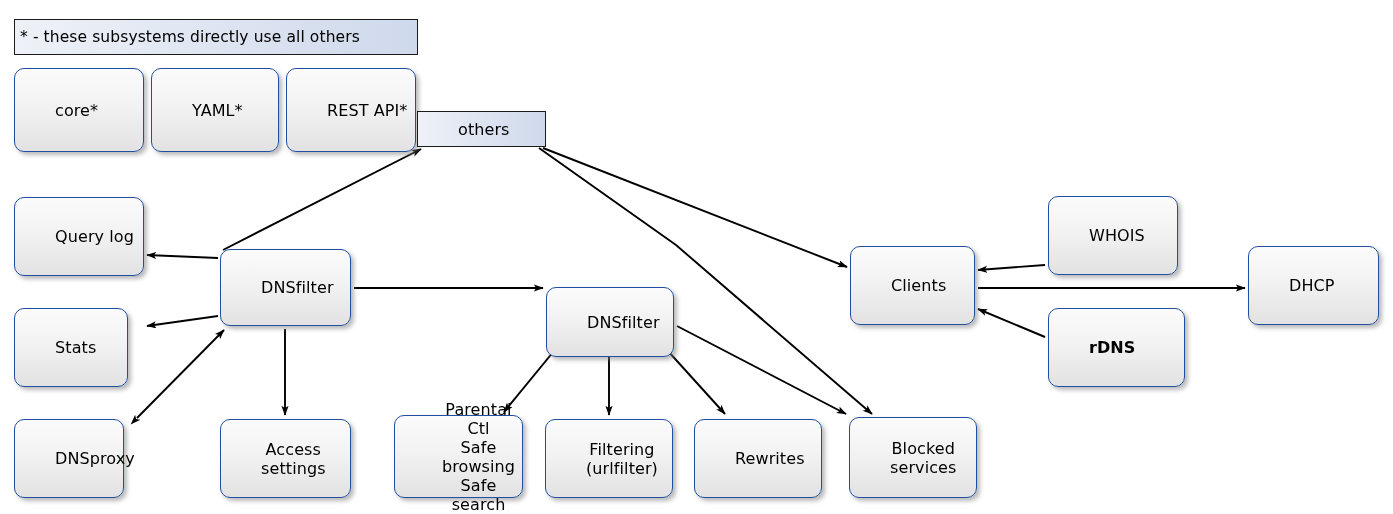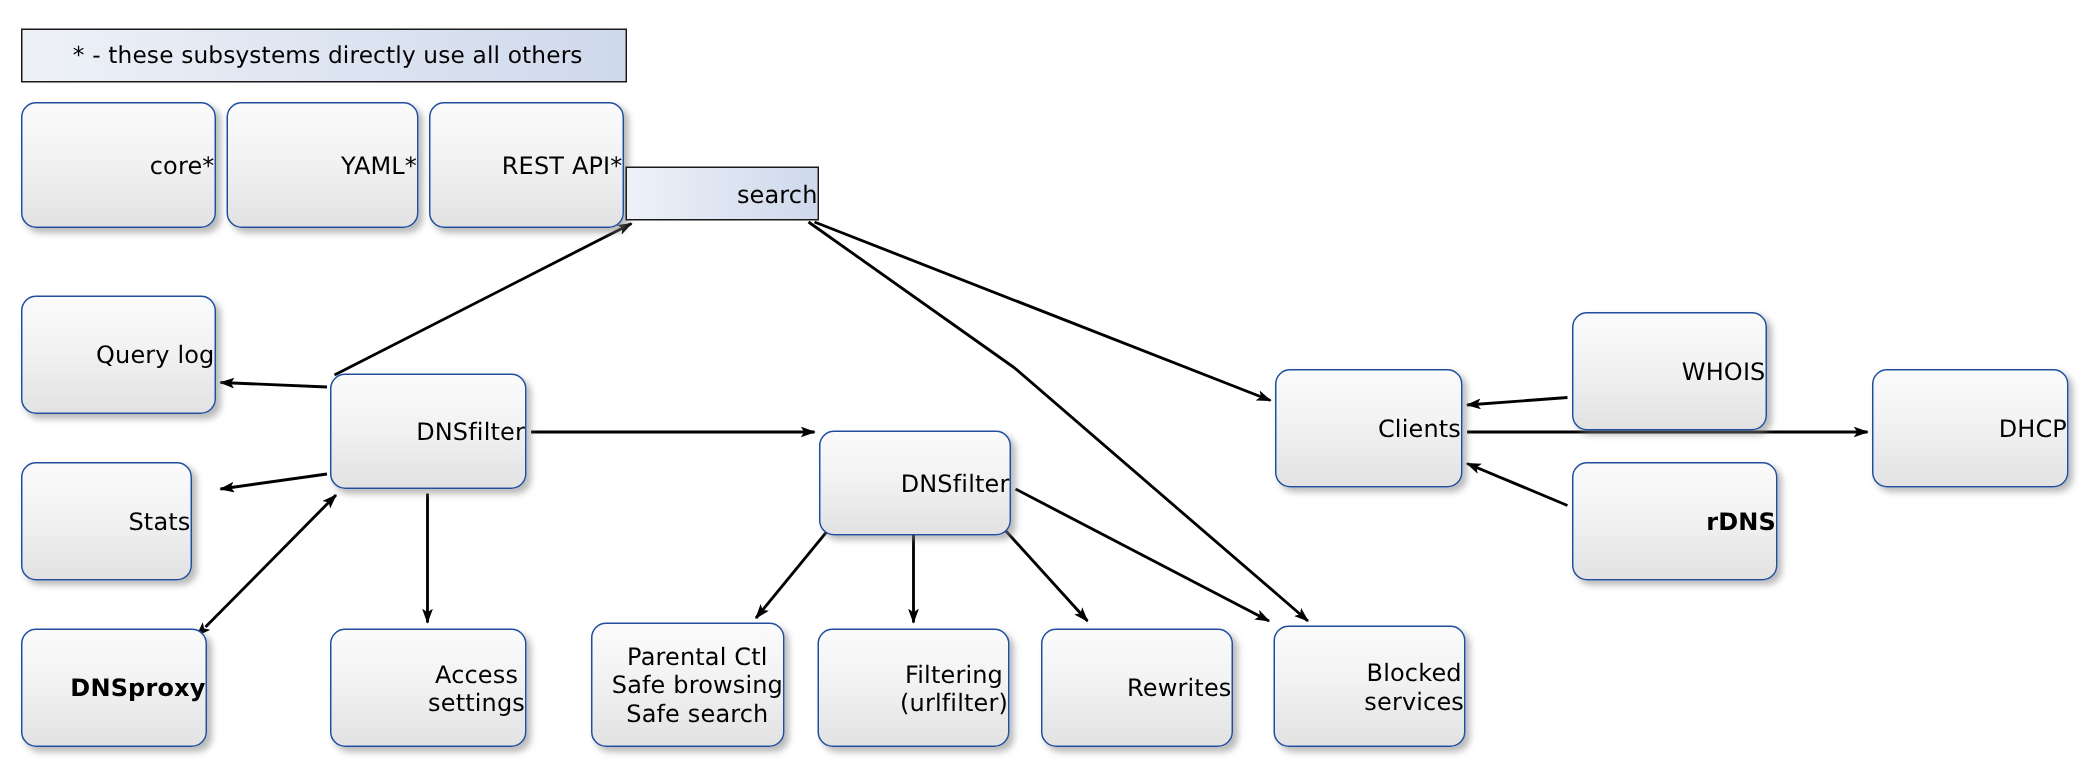--- a/index.html
+++ b/index.html
@@ -23,45 +23,46 @@
     top: 0;
     width: 1393px;
     height: 514px;
     pointer-events: none;
   }
   .node {
     position: absolute;
     box-sizing: border-box;
     display: flex;
     align-items: center;
-    justify-content: flex-end;
+    justify-content: flex-start;
     text-align: center;
     color: #000000;
     font-size: 16px;
     line-height: 19px;
     letter-spacing: 0.1px;
     white-space: pre-line;
     z-index: 2;
+    padding-left: 40px;
   }
   
   .node.component {
     border: 1.6px solid #1f4f9e;
     border-radius: 10px;
     background: linear-gradient(180deg, #fbfbfb 0%, #f3f3f3 42%, #e2e2e2 100%);
     box-shadow: 3px 3px 4px rgba(130,130,130,0.55);
   }
   
   .node.accent {
     border: 1.4px solid #1a1a1a;
     border-radius: 0;
     background: linear-gradient(90deg, #eef1f7 0%, #e2e8f3 38%, #cfd9ec 100%);
     box-shadow: none;
   }
   .node.legend {
-    justify-content: center;
+    justify-content: flex-start;
     padding-left: 5px;
     font-size: 15.5px;
   }
 </style>
 </head>
 <body>
 
 <div id="diagram-canvas">
 
   <svg id="edge-layer" viewBox="0 0 1393 514" width="1393" height="514" xmlns="http://www.w3.org/2000/svg">
@@ -89,36 +90,36 @@
         <path d="M1045,265 L978,270" marker-end="url(#arrowhead)"></path>
         <path d="M1045,337 L978,309" marker-end="url(#arrowhead)"></path>
         <path d="M978,288 L1245,288" marker-end="url(#arrowhead)"></path>
       </g>
   </svg>
 
   <div id="nodes-group">
       <div class="node component" style="left: 14px; top: 68px; width: 130px; height: 84px;"><span>core*</span></div>
       <div class="node component" style="left: 151px; top: 68px; width: 128px; height: 84px;"><span>YAML*</span></div>
       <div class="node component" style="left: 286px; top: 68px; width: 130px; height: 84px;"><span>REST API*</span></div>
-      <div class="node accent" style="left: 417px; top: 111px; width: 129px; height: 36px;"><span>search</span></div>
+      <div class="node accent" style="left: 417px; top: 111px; width: 129px; height: 36px;"><span>others</span></div>
       <div class="node component" style="left: 14px; top: 197px; width: 130px; height: 79px;"><span>Query log</span></div>
       <div class="node component" style="left: 14px; top: 308px; width: 114px; height: 79px;"><span>Stats</span></div>
-      <div class="node component" style="left: 14px; top: 419px; width: 124px; height: 79px; font-weight: bold;"><span>DNSproxy</span></div>
+      <div class="node component" style="left: 14px; top: 419px; width: 110px; height: 79px;"><span>DNSproxy</span></div>
       <div class="node component" style="left: 220px; top: 249px; width: 131px; height: 77px;"><span>DNSfilter</span></div>
       <div class="node component" style="left: 220px; top: 419px; width: 131px; height: 79px;"><span>Access
 settings</span></div>
       <div class="node component" style="left: 546px; top: 249px; width: 128px; height: 70px; margin-top: 38px;"><span>DNSfilter</span></div>
       <div class="node component" style="left: 394px; top: 415px; width: 129px; height: 83px;"><span>Parental Ctl
 Safe browsing
 Safe search</span></div>
       <div class="node component" style="left: 545px; top: 419px; width: 128px; height: 79px;"><span>Filtering
 (urlfilter)</span></div>
       <div class="node component" style="left: 694px; top: 419px; width: 128px; height: 79px;"><span>Rewrites</span></div>
       <div class="node component" style="left: 849px; top: 417px; width: 128px; height: 81px;"><span>Blocked
 services</span></div>
       <div class="node component" style="left: 850px; top: 246px; width: 125px; height: 79px;"><span>Clients</span></div>
-      <div class="node component" style="left: 1048px; top: 208px; width: 130px; height: 79px; border-radius: 10px;"><span>WHOIS</span></div>
+      <div class="node component" style="left: 1048px; top: 196px; width: 130px; height: 79px; border-radius: 10px;"><span>WHOIS</span></div>
       <div class="node component" style="left: 1048px; top: 308px; width: 137px; height: 79px; font-weight: bold;"><span>rDNS</span></div>
       <div class="node component" style="left: 1248px; top: 246px; width: 131px; height: 79px;"><span>DHCP</span></div>
       <div class="node accent legend" style="left: 14px; top: 19px; width: 404px; height: 36px;"><span>* - these subsystems directly use all others</span></div>
     </div>
 
 </div>
 
 </body></html>

